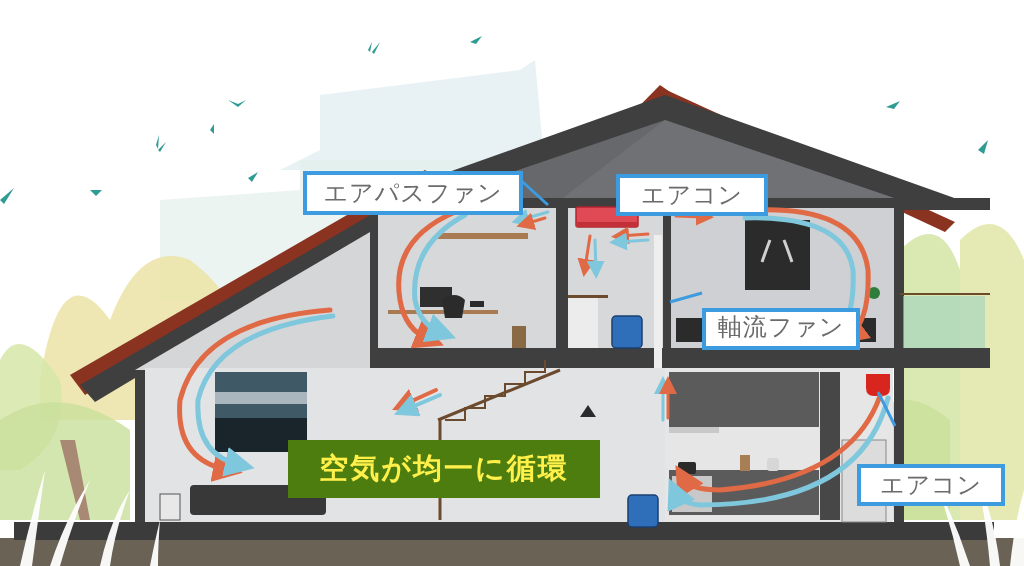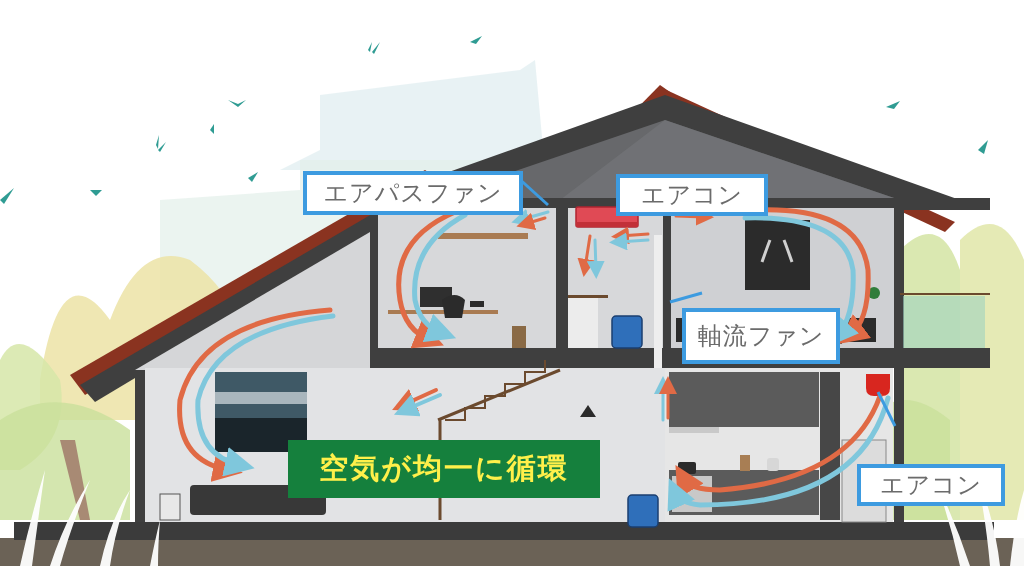--- a/index.html
+++ b/index.html
@@ -6,25 +6,25 @@
   body { width: 1024px; height: 566px; overflow: hidden; background: #ffffff; position: relative; font-family: "DejaVu Sans", sans-serif; }
   #scene { position: absolute; left: 0; top: 0; width: 1024px; height: 566px; }
   .callout {
     position: absolute; background: #ffffff; border: 4px solid #3d9be0;
     box-sizing: border-box; color: #6b6b6b; font-size: 24px; line-height: 1;
     display: flex; align-items: center; justify-content: center; letter-spacing: 1px;
     font-family: "DejaVu Sans", sans-serif; font-weight: 300; margin-top: 40px;
   }
   #c-airpass { left: 303px; top: 131px; width: 220px; height: 44px; }
   #c-ac1 { left: 616px; top: 134px; width: 152px; height: 42px; }
-  #c-axial { left: 682px; top: 268px; width: 158px; height: 56px; }
+  #c-axial { left: 702px; top: 268px; width: 158px; height: 42px; font-family: Liberation Mono, monospace; }
   #c-ac2 { left: 857px; top: 424px; width: 148px; height: 42px; }
   #banner {
     position: absolute; left: 288px; top: 440px; width: 312px; height: 58px;
-    background: #15803d; color: #fff04a; font-size: 29px; font-weight: bold;
+    background: #4d7c0f; color: #fff04a; font-size: 29px; font-weight: bold;
     display: flex; align-items: center; justify-content: center; letter-spacing: 2px;
     font-family: "DejaVu Sans", sans-serif;
   }
 </style>
 </head>
 <body>
 
 <svg id="scene" viewBox="0 0 1024 566" xmlns="http://www.w3.org/2000/svg">
   <defs>
     <marker id="mWarm" markerWidth="6" markerHeight="6" refX="3" refY="3" orient="auto" markerUnits="strokeWidth">

